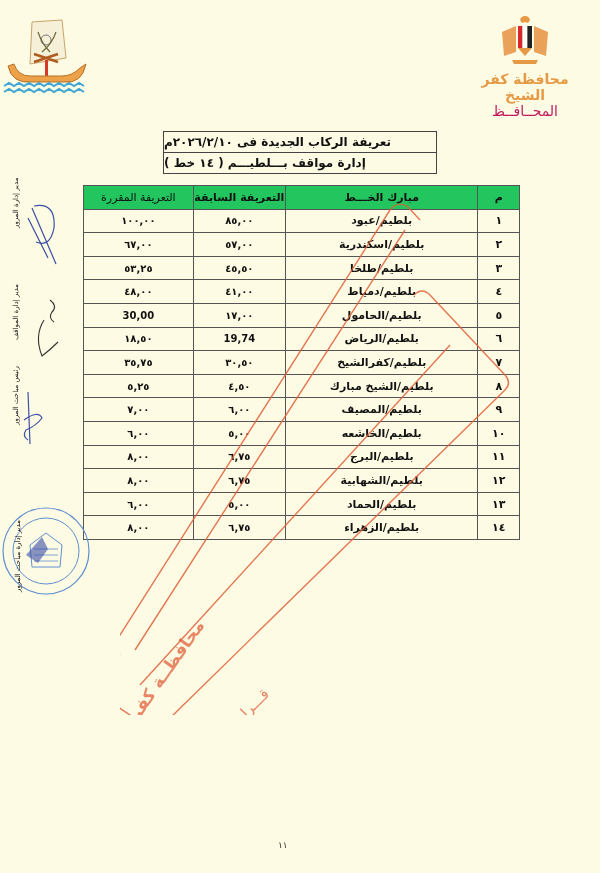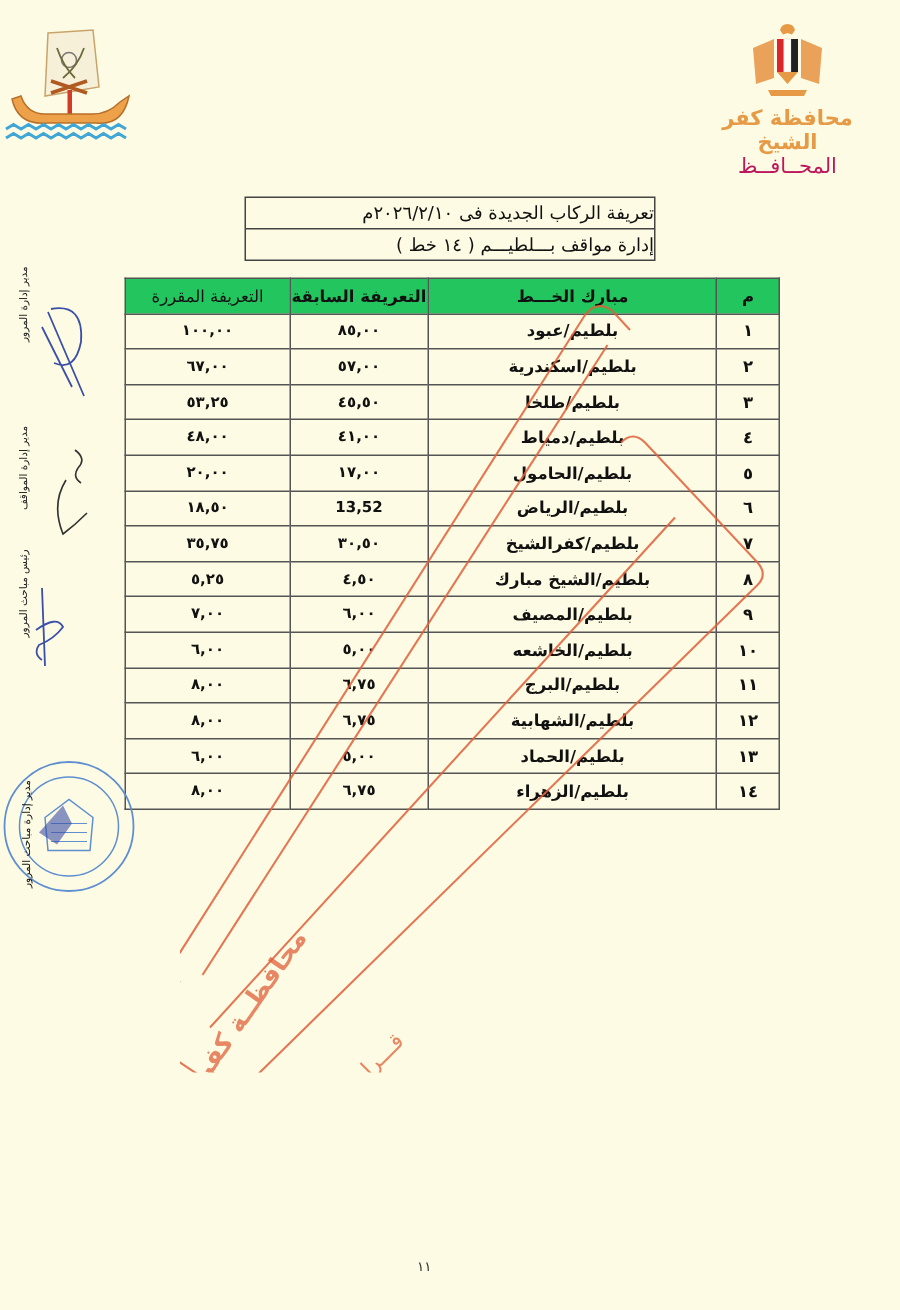--- a/index.html
+++ b/index.html
@@ -16,21 +16,21 @@
     .logo-right { position: absolute; left: 470px; top: 12px; width: 110px; height: 100px; text-align: center; }
     .logo-right .eagle { display: block; margin: 0 auto; width: 58px; height: 58px; }
     .gov-title { font-size: 14px; font-weight: bold; color: #e69a45; direction: rtl; line-height: 16px; margin-top: 1px; }
     .gov-sub { font-size: 14px; font-weight: normal; color: #be185d; direction: rtl; line-height: 16px; }
 
     
     .title-box {
       position: absolute; left: 163px; top: 131px; width: 272px;
       border: 1.2px solid #444; direction: rtl;
     }
-    .title-row { text-align: right; font-weight: normal; font-size: 12px; line-height: 20px; height: 20px; }
+    .title-row { text-align: left; font-weight: bold; font-size: 12px; line-height: 20px; height: 20px; }
     .title-row + .title-row { border-top: 1.2px solid #444; }
 
     
     .tariff-table {
       position: absolute; left: 83px; top: 185px; width: 437px;
       border-collapse: collapse; direction: rtl; font-size: 11px; font-weight: bold;
     }
     .tariff-table th, .tariff-table td {
       border: 1.2px solid #555; text-align: center; height: 22.6px; padding: 0;
     }
@@ -122,26 +122,26 @@
       <tr>
           <td>٤</td>
           <td>بلطيم/دمياط</td>
           <td class="c-prev">٤١,٠٠</td>
           <td class="c-new">٤٨,٠٠</td>
         </tr>
       <tr>
           <td>٥</td>
           <td>بلطيم/الحامول</td>
           <td class="c-prev">١٧,٠٠</td>
-          <td class="c-new">٢٠,٠٠</td>
+          <td class="c-new">30,00</td>
         </tr>
       <tr>
           <td>٦</td>
           <td>بلطيم/الرياض</td>
-          <td class="c-prev">13,52</td>
+          <td class="c-prev">19,74</td>
           <td class="c-new">١٨,٥٠</td>
         </tr>
       <tr>
           <td>٧</td>
           <td>بلطيم/كفرالشيخ</td>
           <td class="c-prev">٣٠,٥٠</td>
           <td class="c-new">٣٥,٧٥</td>
         </tr>
       <tr>
           <td>٨</td>

